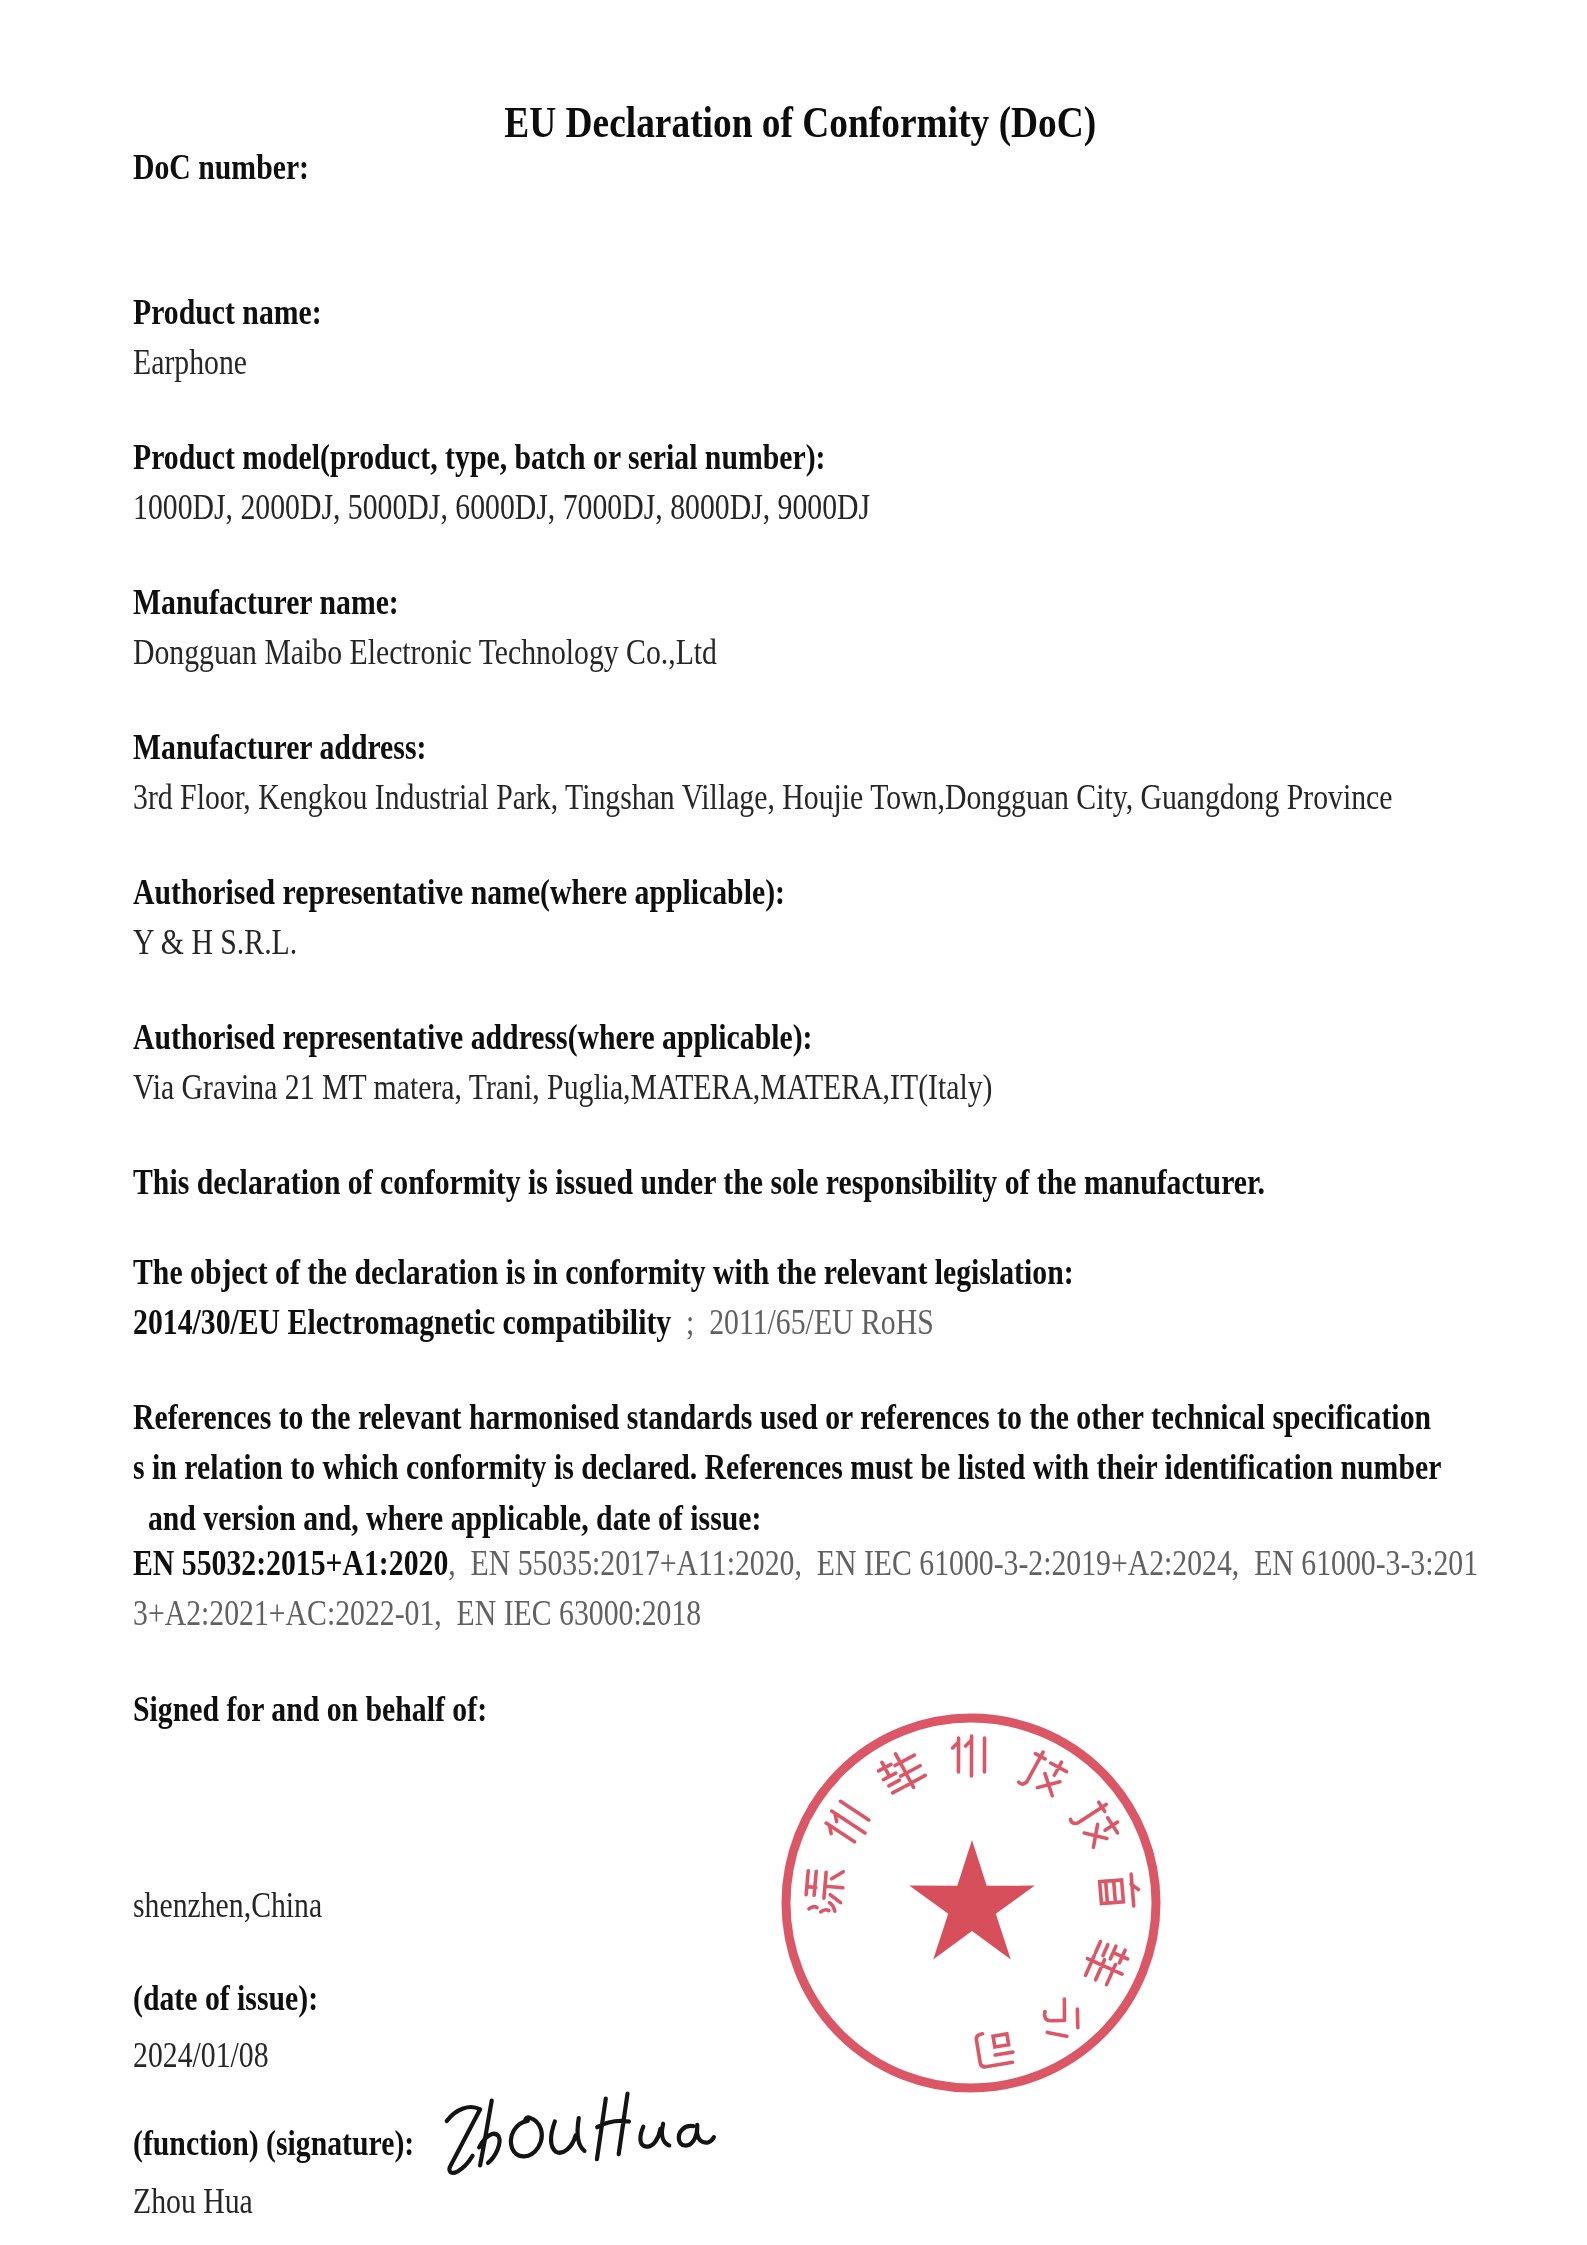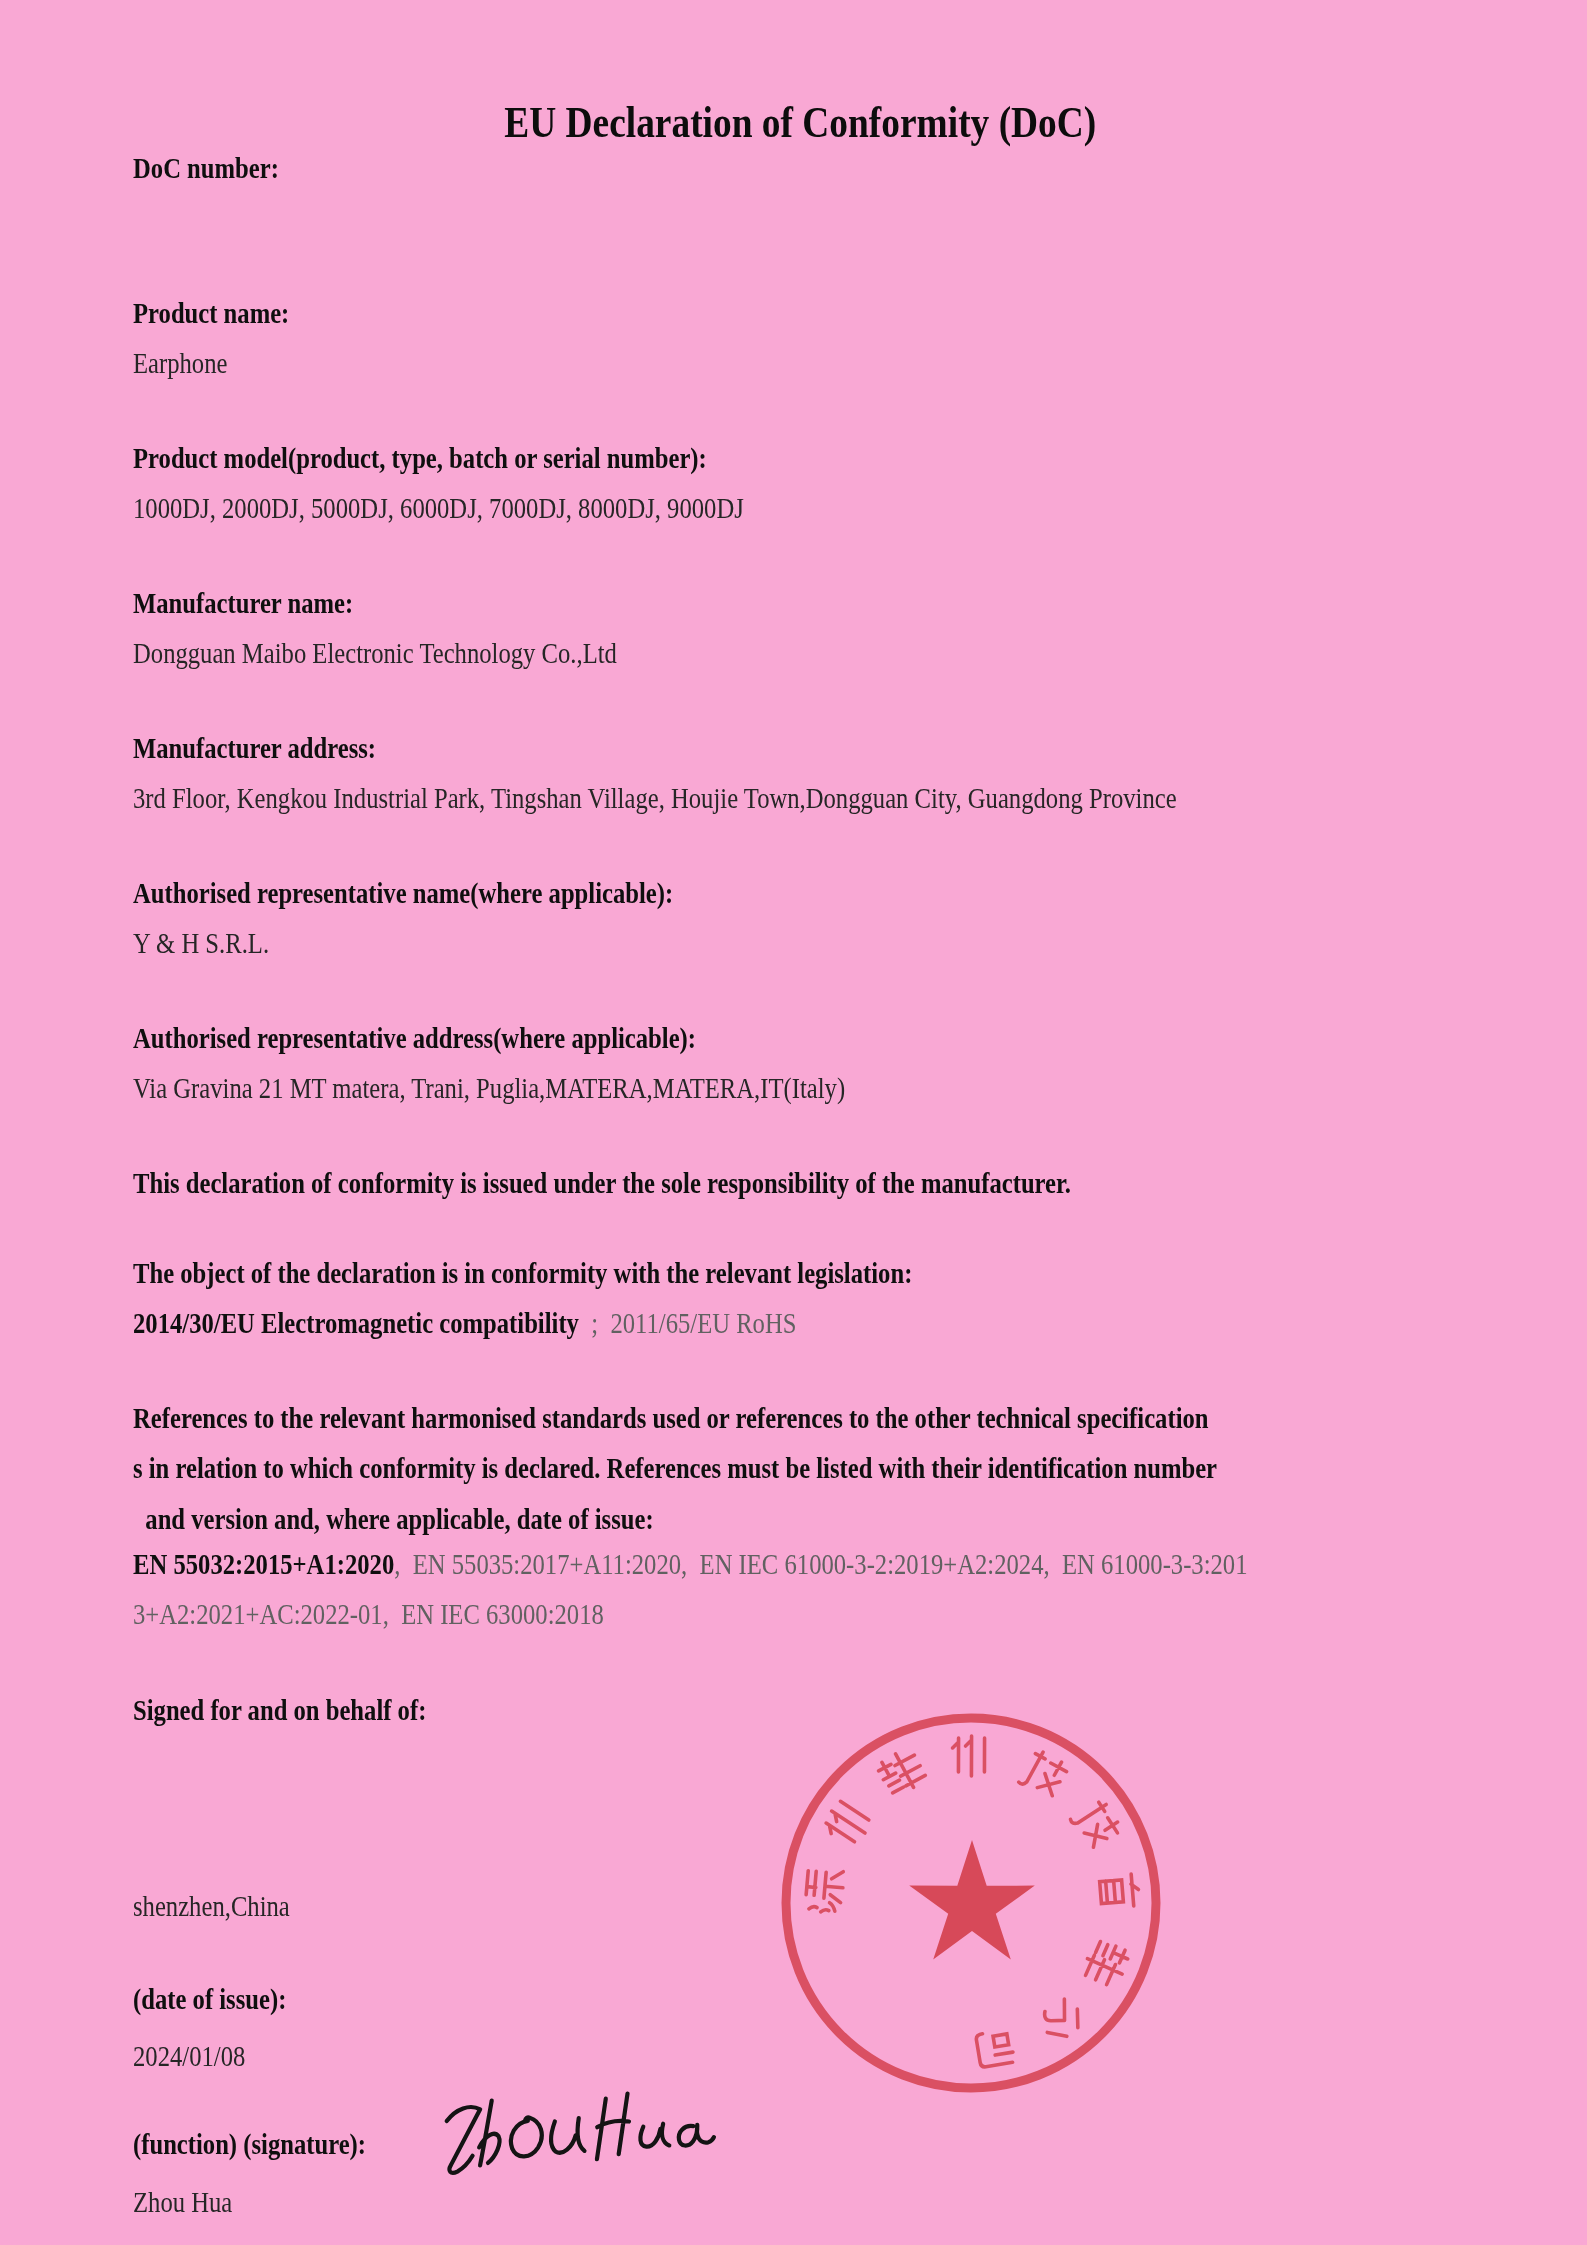--- a/index.html
+++ b/index.html
@@ -1,27 +1,27 @@
 <!DOCTYPE html>
 <html><head>
 <meta charset="utf-8">
 <style>
   html,body{margin:0;padding:0;background:#e8e8e8;}
   .page{
     position:relative;
     width:1587px;height:2245px;
-    background:#f9a8d4;
+    background:#ffffff;
     overflow:hidden;
     font-family:"Liberation Serif", serif;
   }
   .ln{
     position:absolute;
     left:133px;
     width:1400px;
-    font-size:29px;
+    font-size:35px;
     line-height:40px;
     color:#262626;
     white-space:nowrap;
   }
   .ln .c{
     display:inline-block;
     transform:scaleX(0.85);
     transform-origin:0 50%;
     white-space:pre;
   }

